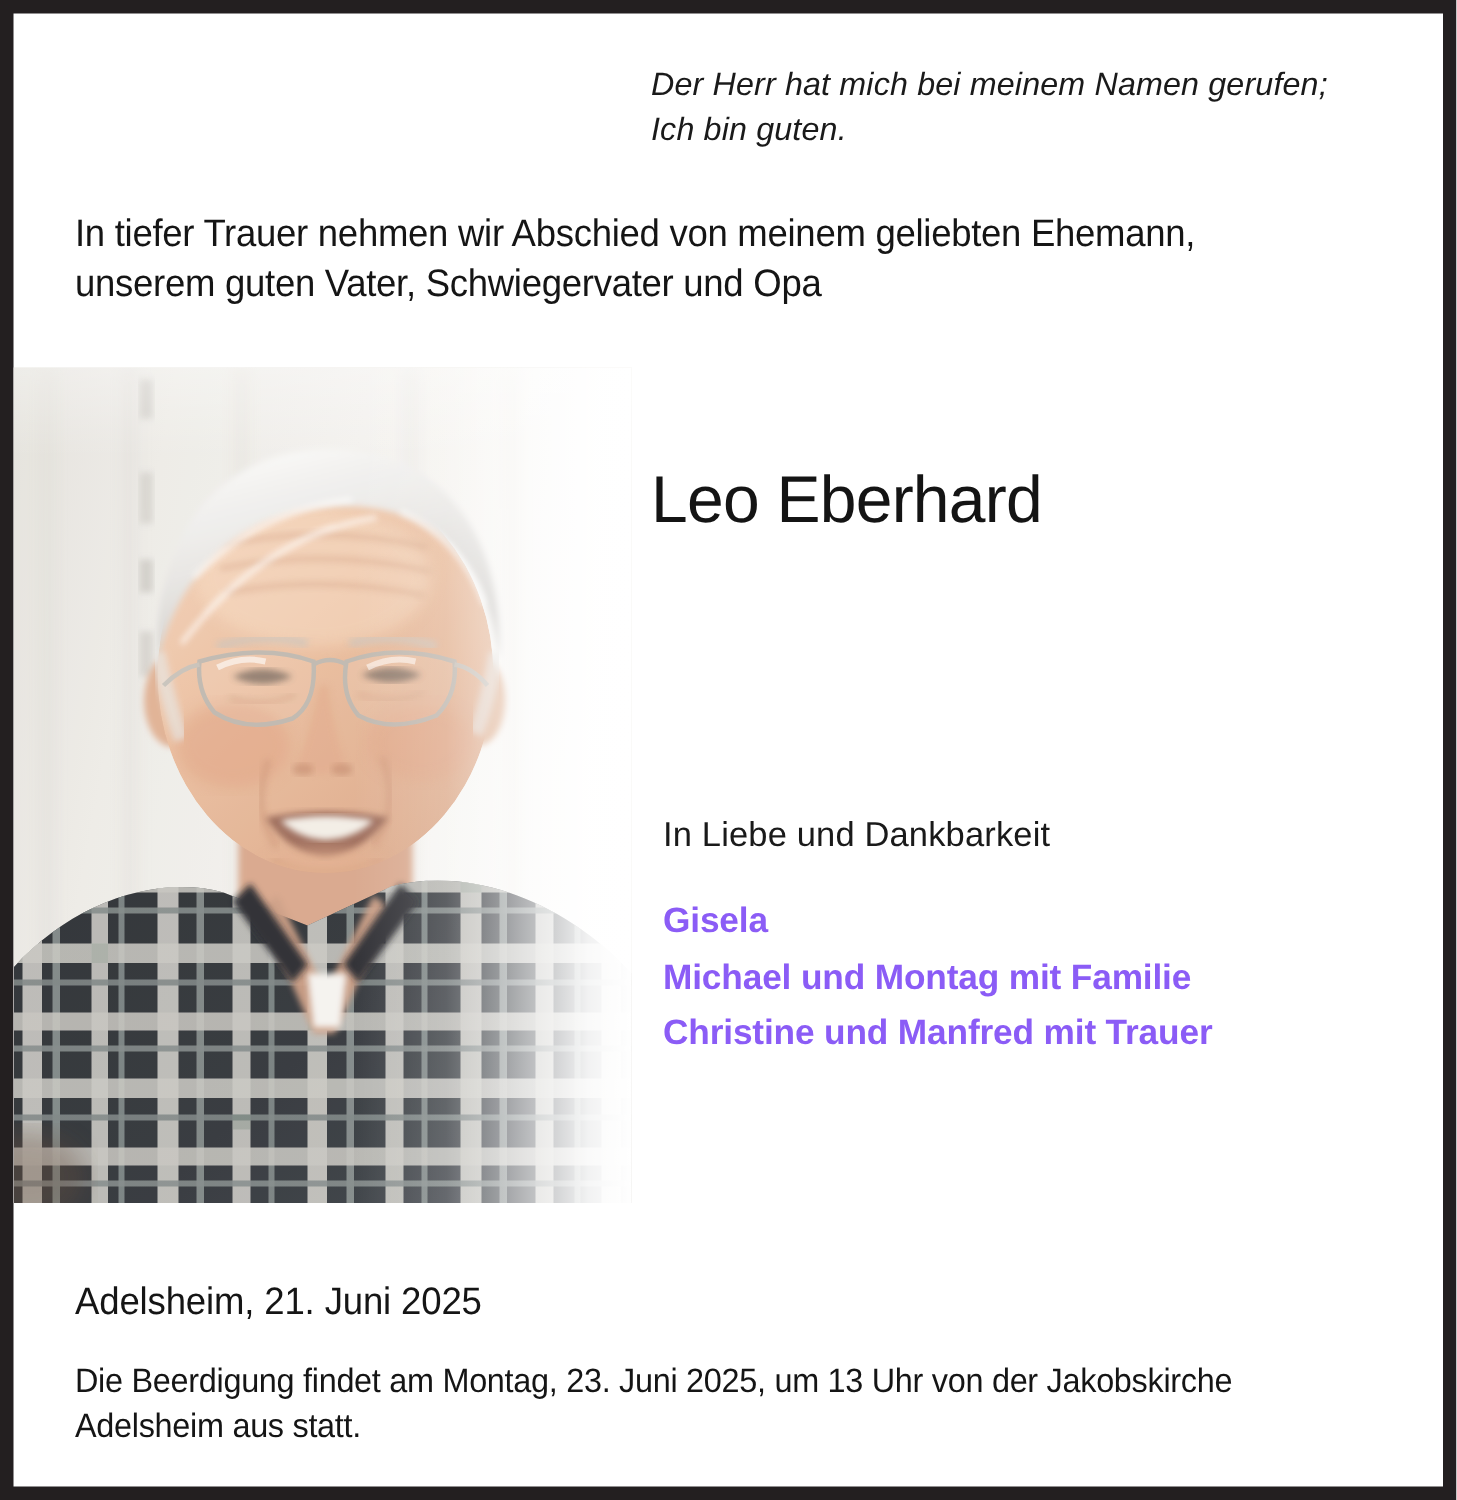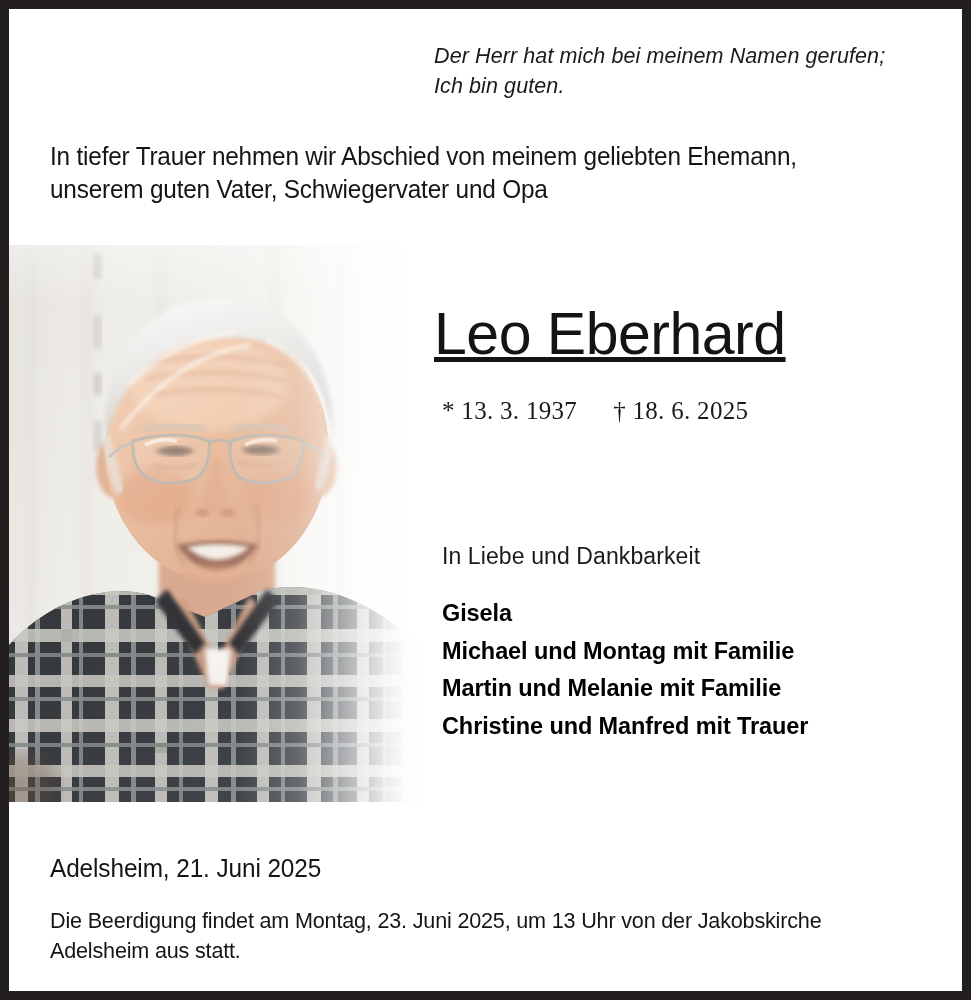--- a/index.html
+++ b/index.html
@@ -88,26 +88,25 @@
     pointer-events: none;
     background: linear-gradient(to bottom, rgba(255,255,255,.35), rgba(255,255,255,0));
   }
 
   
   .deceased-name {
     position: absolute;
     left: 425px;
     top: 290px;
     width: 530px;
-    font-size: 59px;
+    font-size: 44px;
     line-height: 70px;
     color: #141414;
     letter-spacing: -.5px;
     font-weight: 400;
-    text-decoration: underline;
   }
   .life-dates {
     position: absolute;
     left: 433px;
     top: 386px;
     font-size: 25px;
     line-height: 32px;
     color: #1a1a1a;
     font-family: "Liberation Serif", serif;
     letter-spacing: .3px;
@@ -125,21 +124,21 @@
     letter-spacing: .1px;
   }
   .mourners {
     position: absolute;
     left: 433px;
     top: 586px;
     width: 500px;
     font-size: 23.5px;
     line-height: 37.5px;
     font-weight: bold;
-    color: #000000;
+    color: #8b5cf6;
     letter-spacing: -.1px;
   }
   .mourners div { white-space: nowrap; }
 
   
   .place-date {
     position: absolute;
     left: 41px;
     top: 843px;
     font-size: 25.5px;
@@ -360,30 +359,26 @@
       <ellipse cx="8" cy="540" rx="40" ry="30" fill="#5a3c2a" opacity="0.35" filter="url(#vsoft)"></ellipse>
 
       <rect x="0" y="0" width="412" height="557" fill="#ffffff" opacity="0.1"></rect>
     </svg>
   </div>
   <div class="photo-fade"></div>
   <div class="photo-fade-top"></div>
 
   <div class="deceased-name">Leo Eberhard</div>
 
-  <div class="life-dates">
-    <span>* 13. 3. 1937</span><span class="gap"></span><span>† 18. 6. 2025</span>
-  </div>
 
   <div class="gratitude">In Liebe und Dankbarkeit</div>
 
   <div class="mourners">
     <div>Gisela</div>
     <div>Michael und Montag mit Familie</div>
-    <div>Martin und Melanie mit Familie</div>
     <div>Christine und Manfred mit Trauer</div>
   </div>
 
   <div class="place-date">Adelsheim, 21. Juni 2025</div>
   <div class="funeral-note">
     <div>Die Beerdigung findet am Montag, 23. Juni 2025, um 13 Uhr von der Jakobskirche</div>
     <div>Adelsheim aus statt.</div>
   </div>
 
 </div>

